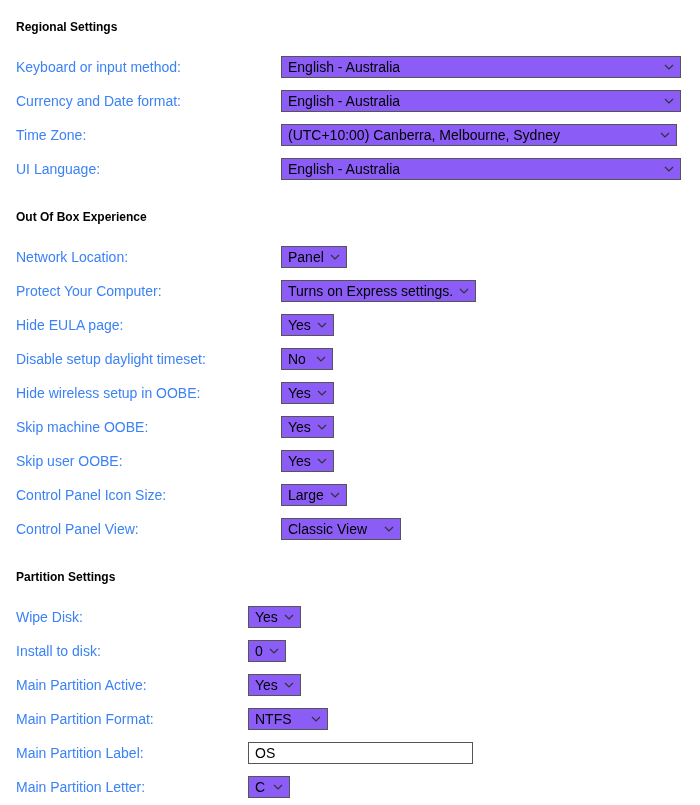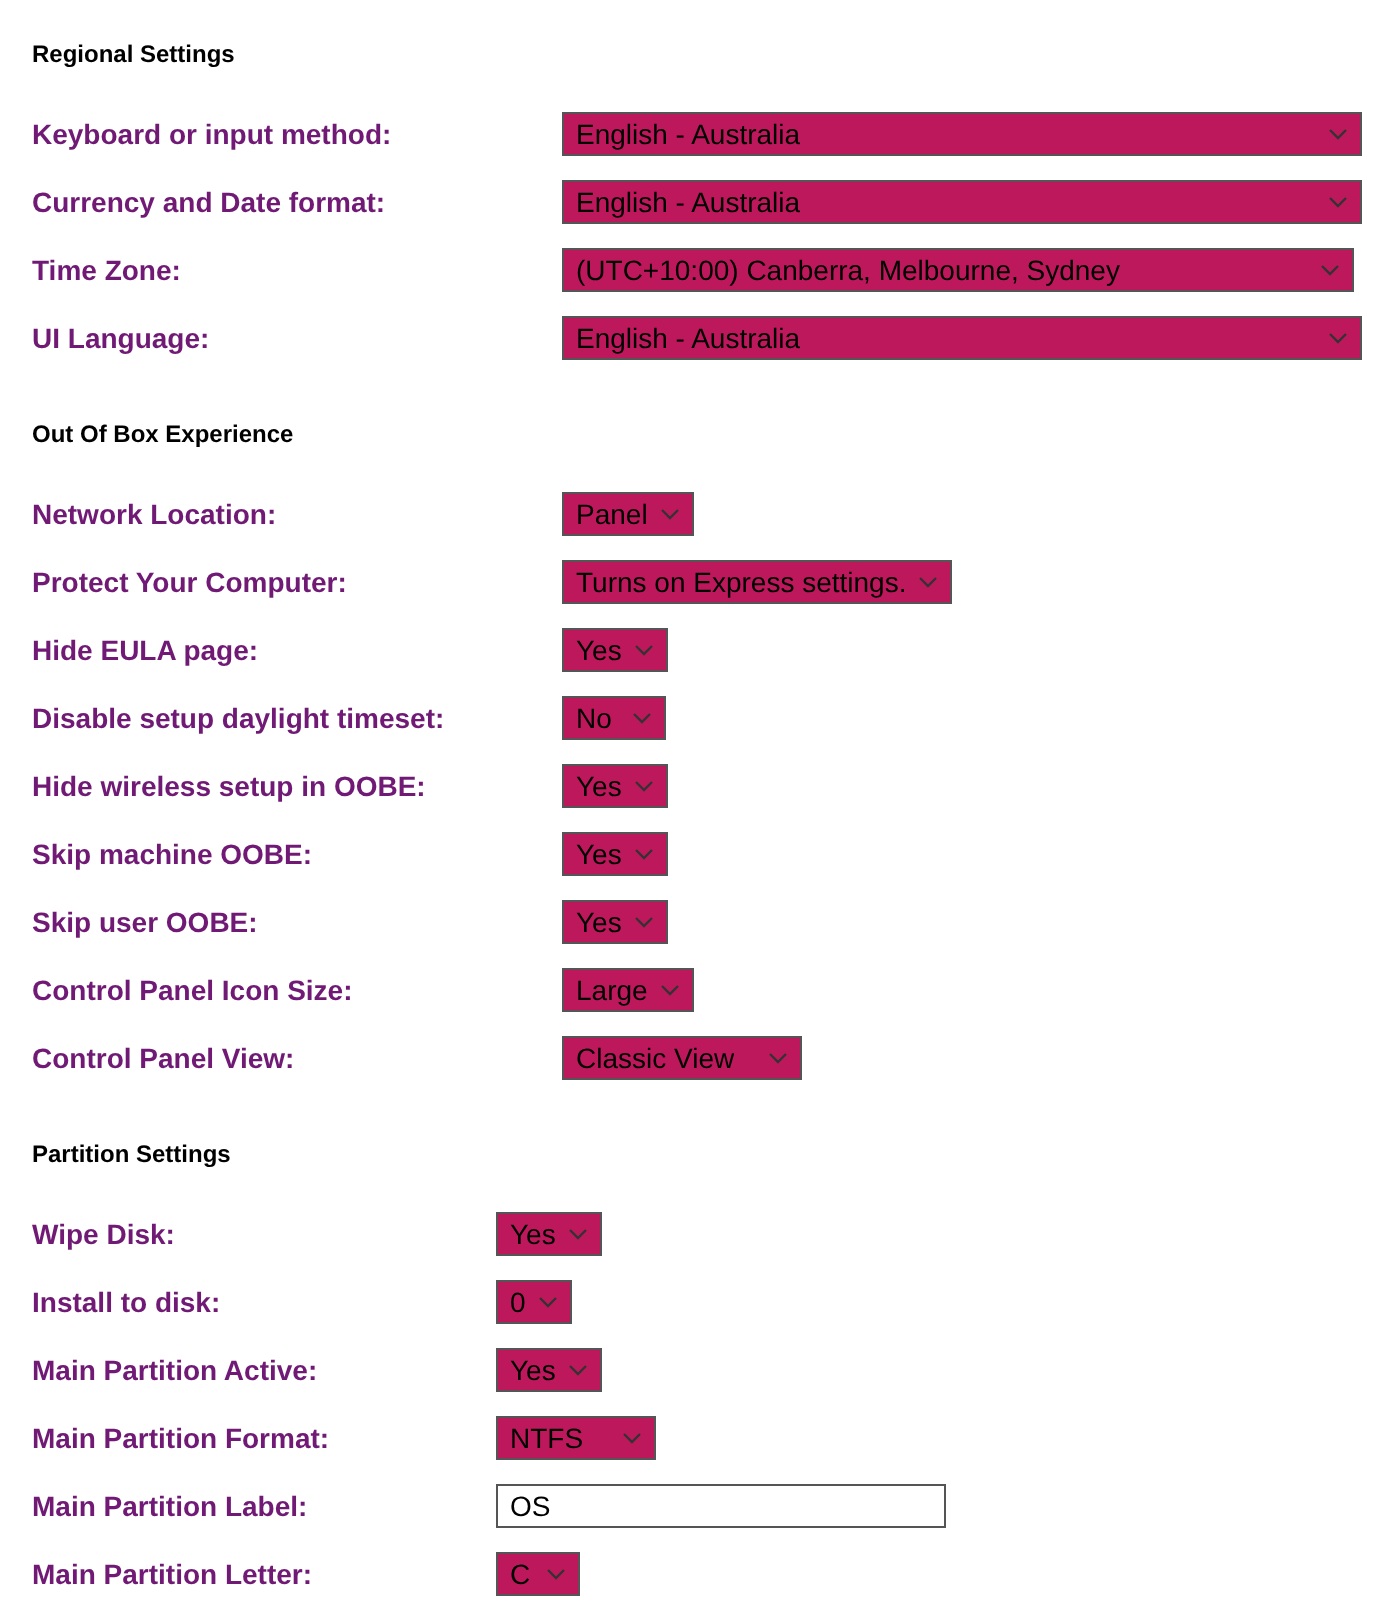--- a/index.html
+++ b/index.html
@@ -26,35 +26,35 @@
     }
     .form-row {
       display: flex;
       align-items: center;
       margin-bottom: 8px;
       min-height: 26px;
     }
     .label-col {
       flex: 0 0 265px;
       font-size: 14px;
-      color: #701a75;
-      font-weight: 700;
+      color: #3b82f6;
+      font-weight: 400;
     }
     .oobe .label-col {
       flex: 0 0 265px;
     }
     .partition .label-col {
       flex: 0 0 232px;
     }
     .input-col {
       flex: 1;
     }
     .select-ctl {
       border: 1px solid #555;
-      background: #be185d;
+      background: #8b5cf6;
       font-family: Arial, sans-serif;
       font-size: 14px;
       padding: 2px 22px 2px 6px;
       display: inline-flex;
       align-items: center;
       justify-content: space-between;
       cursor: pointer;
       position: relative;
       min-height: 22px;
     }

